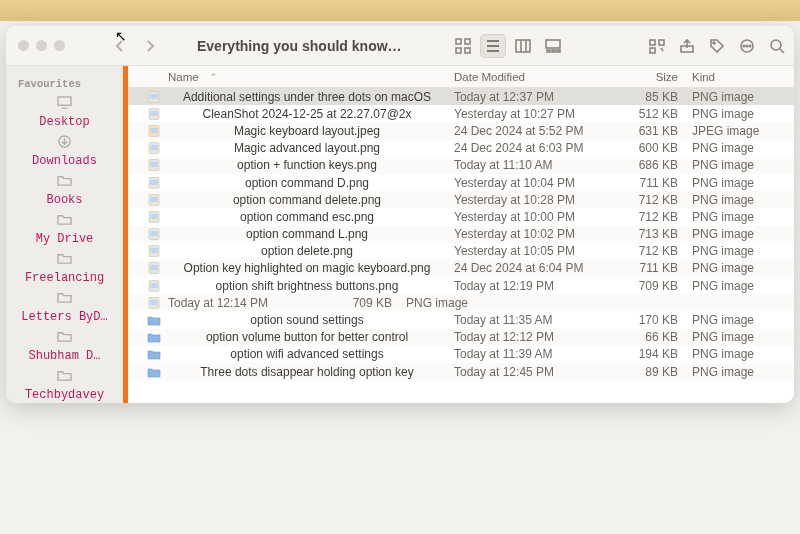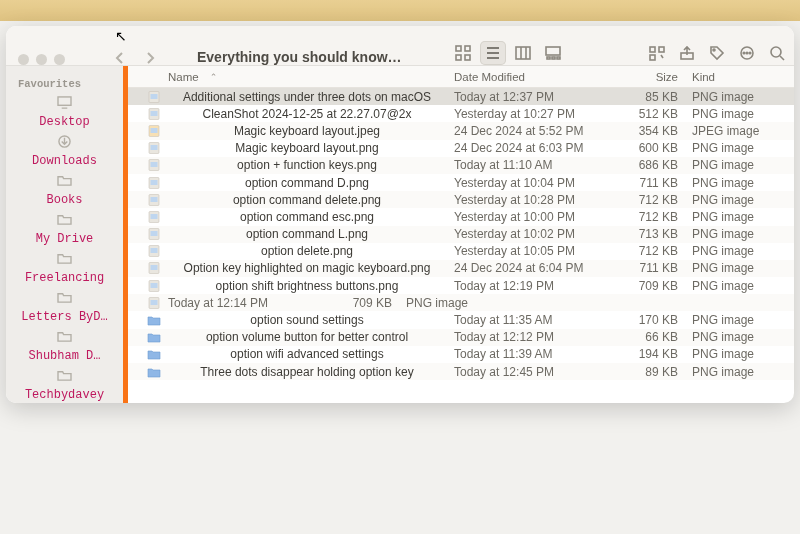--- a/index.html
+++ b/index.html
@@ -2,21 +2,21 @@
 <html><head>
 <meta charset="utf-8">
 <style>
   * { box-sizing: border-box; margin: 0; padding: 0; }
   html, body { width: 800px; height: 534px; font-family: -apple-system, "Helvetica Neue", Arial, sans-serif; background: #f2f1ee; }
   .menubar { height: 21px; background: linear-gradient(#e9cf92,#dfc382); display:flex; align-items:center; padding:0 8px; }
   .apple { font-size:14px; color:#222; }
   .cursor { position:absolute; left:115px; top:28px; font-size:14px; color:#000; pointer-events:none; z-index:50; }
   .desktop { position:relative; width:100%; height:calc(100% - 21px); background:#f2f1ee; }
   .finder { position:absolute; left:6px; top:5px; width:788px; height:377px; background:#fff; border-radius:10px; box-shadow:0 6px 24px rgba(0,0,0,0.18); overflow:hidden; display:flex; flex-direction:column; }
-  .titlearea { height:40px; display:flex; align-items:flex-end; background:#f6f4f1; border-bottom:1px solid #e2e0dc;gap:30px; }
+  .titlearea { height:40px; display:flex; align-items:center; background:#f6f4f1; border-bottom:1px solid #e2e0dc;gap:30px; }
   .traffic { display:flex; gap:7px; padding:0 12px; }
   .tl { width:11px; height:11px; border-radius:50%; background:#d6d3cd; }
   .navbtns { display:flex; gap:16px; padding:0 10px 0 6px; }
   .chev { width:14px; height:14px; color:#9a968f; display:flex; align-items:center; justify-content:center; }
   .chev svg { width:12px; height:12px; stroke:#b5b1a9; stroke-width:2; fill:none; }
   .wtitle { font-weight:600; font-size:14px; color:#4e4b45; flex:0 0 auto; padding-right:14px; max-width:220px; white-space:nowrap; overflow:hidden; text-overflow:ellipsis; }
   .tbgroup { display:flex; align-items:center; gap:4px; padding:0 4px; }
   .tbbtn { width:26px; height:24px; border-radius:5px; display:flex; align-items:center; justify-content:center; color:#8c887f; }
   .tbbtn.on { background:#e7e4df; box-shadow:inset 0 0 0 1px #d6d3cc; color:#5b5851; }
   .tbbtn svg { width:16px; height:16px; stroke:#8c887f; stroke-width:1.6; fill:none; }
@@ -270,31 +270,31 @@
             </div>
             <div class="row">
               <span class="ic">
                 <svg viewBox="0 0 14 12">
                   <rect x="2" y="0.5" width="10" height="11" rx="1" fill="#f7e0b5" stroke="#c9c5bb" stroke-width="0.6"></rect>
                   <rect x="3.5" y="3" width="7" height="5" fill="#bfd6ef"></rect>
                 </svg>
               </span>
               <span class="nm">Magic keyboard layout.jpeg</span>
               <span class="dt">24 Dec 2024 at 5:52 PM</span>
-              <span class="sz">354 KB</span>
+              <span class="sz">631 KB</span>
               <span class="kd">JPEG image</span>
             </div>
             <div class="row">
               <span class="ic">
                 <svg viewBox="0 0 14 12">
                   <rect x="2" y="0.5" width="10" height="11" rx="1" fill="#e9e6df" stroke="#c9c5bb" stroke-width="0.6"></rect>
                   <rect x="3.5" y="3" width="7" height="5" fill="#bfd6ef"></rect>
                 </svg>
               </span>
-              <span class="nm">Magic keyboard layout.png</span>
+              <span class="nm">Magic advanced layout.png</span>
               <span class="dt">24 Dec 2024 at 6:03 PM</span>
               <span class="sz">600 KB</span>
               <span class="kd">PNG image</span>
             </div>
             <div class="row">
               <span class="ic">
                 <svg viewBox="0 0 14 12">
                   <rect x="2" y="0.5" width="10" height="11" rx="1" fill="#e9e6df" stroke="#c9c5bb" stroke-width="0.6"></rect>
                   <rect x="3.5" y="3" width="7" height="5" fill="#bfd6ef"></rect>
                 </svg>

